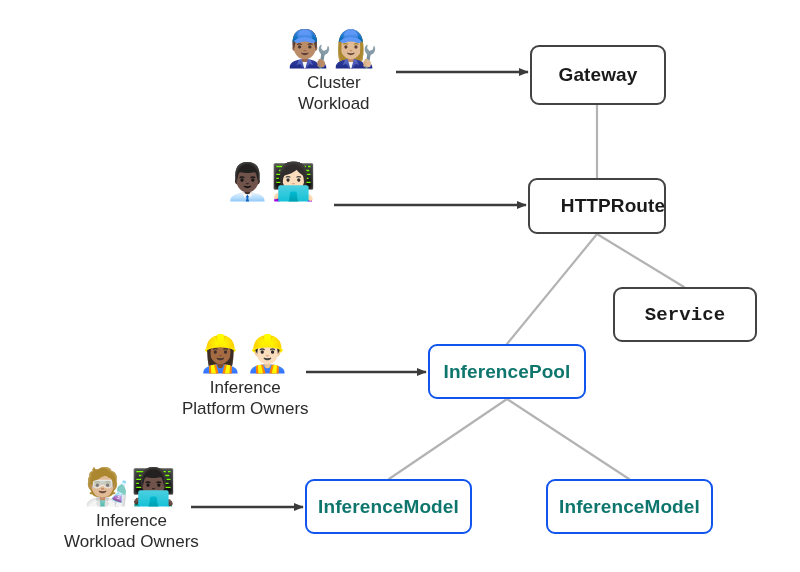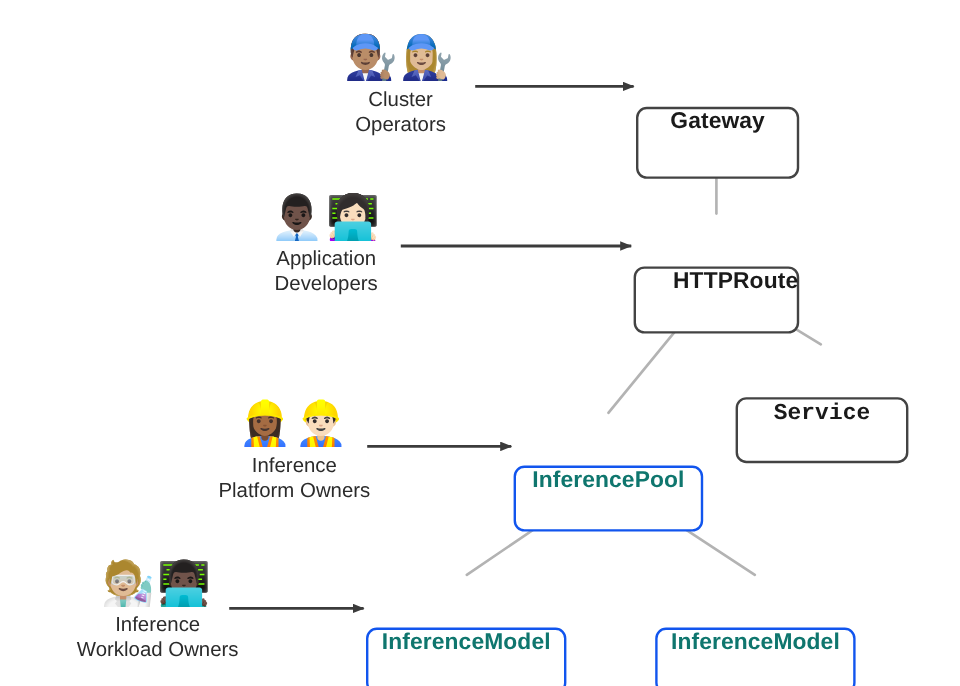--- a/index.html
+++ b/index.html
@@ -20,27 +20,27 @@
     left: 0;
     top: 0;
     width: 800px;
     height: 572px;
     pointer-events: none;
   }
   .node {
     position: absolute;
     box-sizing: border-box;
     display: flex;
+    align-items: center;
     justify-content: center;
     border-radius: 9px;
     background: #ffffff;
     font-weight: bold;
     letter-spacing: 0.1px;
     white-space: nowrap;
-    margin-top: 44px;
   }
   .node-dark {
     border: 2px solid #434343;
     color: #1a1a1a;
     font-size: 19px;
   }
   .node-blue {
     border: 2.5px solid #1155ee;
     color: #0f766e;
     font-size: 19px;
@@ -109,26 +109,24 @@
         <span>InferenceModel</span>
       </div>
       <div class="node node-blue" style="left: 546px; top: 479px; width: 167px; height: 55px;">
         <span>InferenceModel</span>
       </div>
     </div>
   <div id="personas-layer">
       <div class="persona" style="left: 287px; top: 28px;">
         <div class="persona-emojis">👨🏽‍🔧👩🏼‍🔧</div>
         <div class="persona-label">Cluster
-Operators</div>
+Workload</div>
       </div>
       <div class="persona" style="left: 225px; top: 161px;">
         <div class="persona-emojis">👨🏿‍💼👩🏻‍💻</div>
-        <div class="persona-label">Application
-Developers</div>
       </div>
       <div class="persona" style="left: 182px; top: 333px;">
         <div class="persona-emojis">👷🏾‍♀️👷🏻‍♂️</div>
         <div class="persona-label">Inference
 Platform Owners</div>
       </div>
       <div class="persona" style="left: 64px; top: 466px;">
         <div class="persona-emojis">🧑🏼‍🔬👨🏿‍💻</div>
         <div class="persona-label">Inference
 Workload Owners</div>

